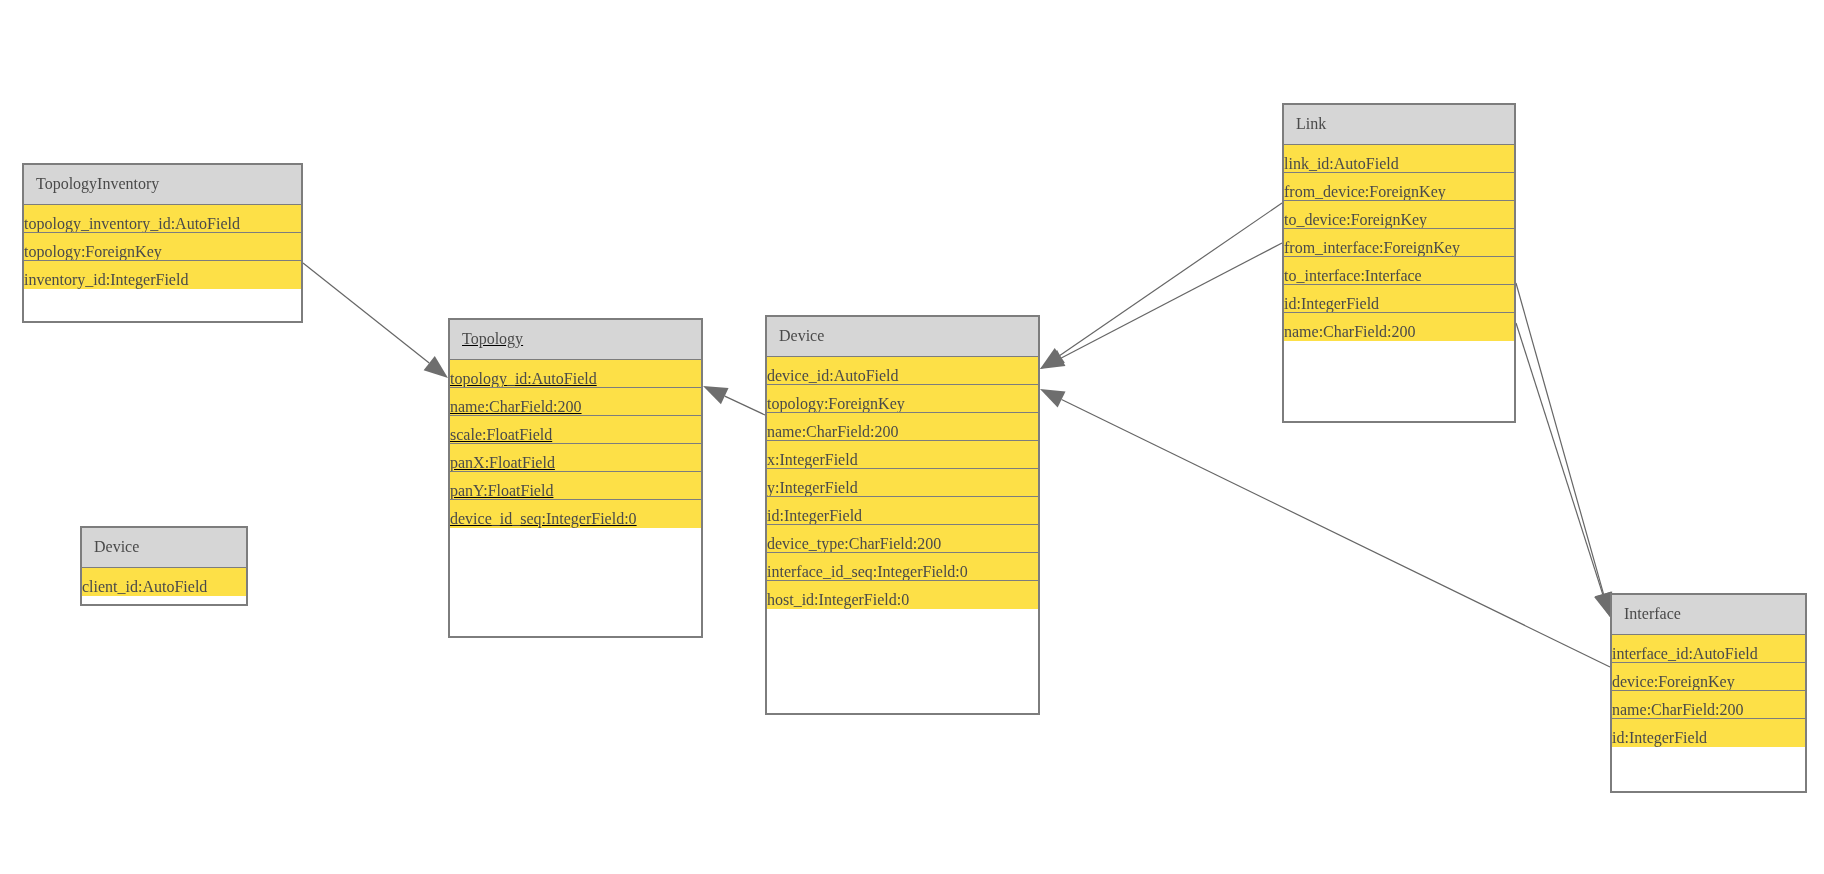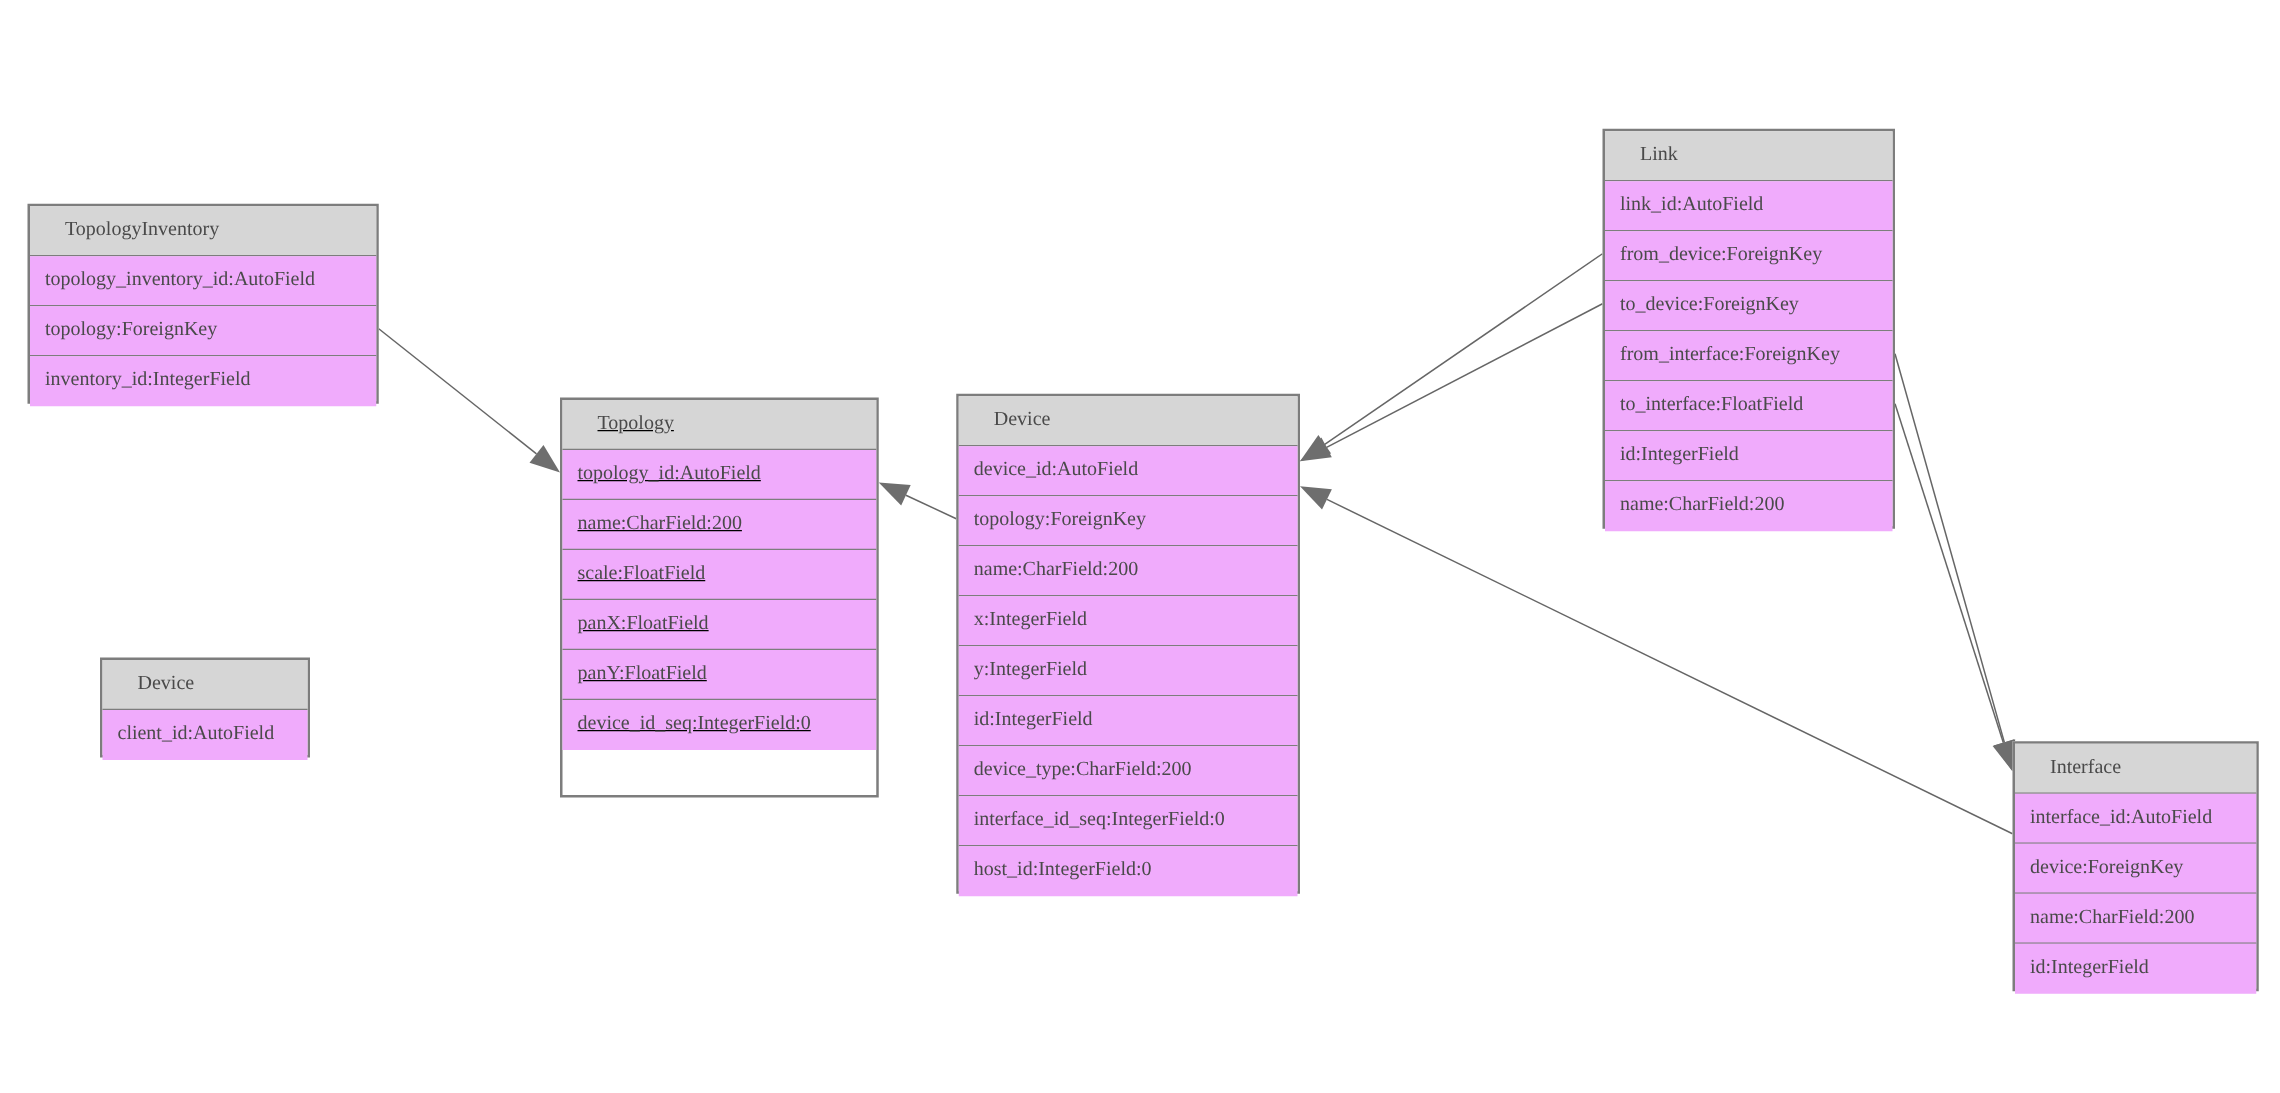--- a/index.html
+++ b/index.html
@@ -26,39 +26,39 @@
   .entity {
     position: absolute;
     box-sizing: border-box;
     border: 2px solid #7d7d7d;
     background: #ffffff;
   }
   .entity-header {
     box-sizing: border-box;
     height: 40px;
     line-height: 38px;
-    padding-left: 28px;
+    padding-left: 12px;
     background: #d6d6d6;
     border-bottom: 1px solid #7d7d7d;
     color: #4a4a4a;
     font-size: 16px;
     white-space: nowrap;
     overflow: hidden;
   }
   .entity-row {
     box-sizing: border-box;
-    height: 40px;
+    height: 28px;
     line-height: 38px;
-    padding-left: 12px;
+    padding-left: 0;
     border-bottom: 1px solid #7d7d7d;
     color: #4a4a4a;
     font-size: 16px;
     white-space: nowrap;
     overflow: hidden;
-    background: #f0abfc;
+    background: #fde047;
   }
   .entity-row:last-child {
     border-bottom: none;
   }
 </style>
 </head>
 <body>
 
 <div id="canvas">
   <svg id="edges" width="1824" height="874" viewBox="0 0 1824 874">
@@ -108,21 +108,21 @@
       <div class="entity-row">device_type:CharField:200</div>
       <div class="entity-row">interface_id_seq:IntegerField:0</div>
       <div class="entity-row">host_id:IntegerField:0</div>
     </div>
     <div class="entity" style="left: 1282px; top: 103px; width: 234px; height: 320px;">
       <div class="entity-header">Link</div>
       <div class="entity-row">link_id:AutoField</div>
       <div class="entity-row">from_device:ForeignKey</div>
       <div class="entity-row">to_device:ForeignKey</div>
       <div class="entity-row">from_interface:ForeignKey</div>
-      <div class="entity-row">to_interface:FloatField</div>
+      <div class="entity-row">to_interface:Interface</div>
       <div class="entity-row">id:IntegerField</div>
       <div class="entity-row">name:CharField:200</div>
     </div>
     <div class="entity" style="left: 1610px; top: 593px; width: 197px; height: 200px;">
       <div class="entity-header">Interface</div>
       <div class="entity-row">interface_id:AutoField</div>
       <div class="entity-row">device:ForeignKey</div>
       <div class="entity-row">name:CharField:200</div>
       <div class="entity-row">id:IntegerField</div>
     </div>

